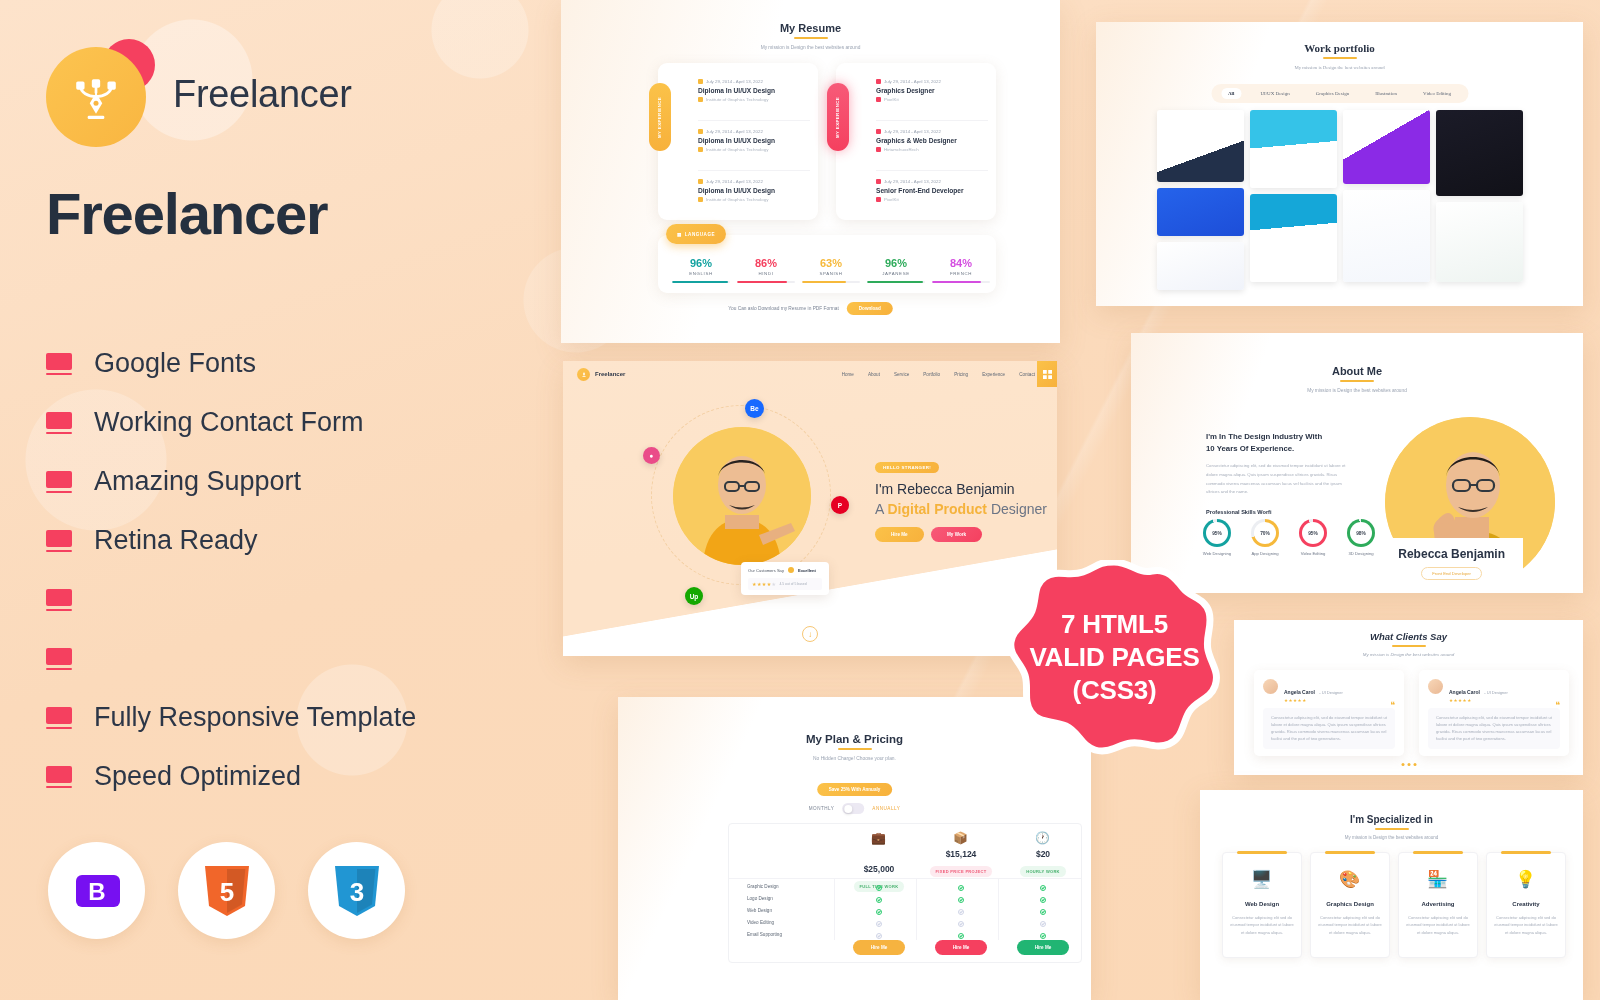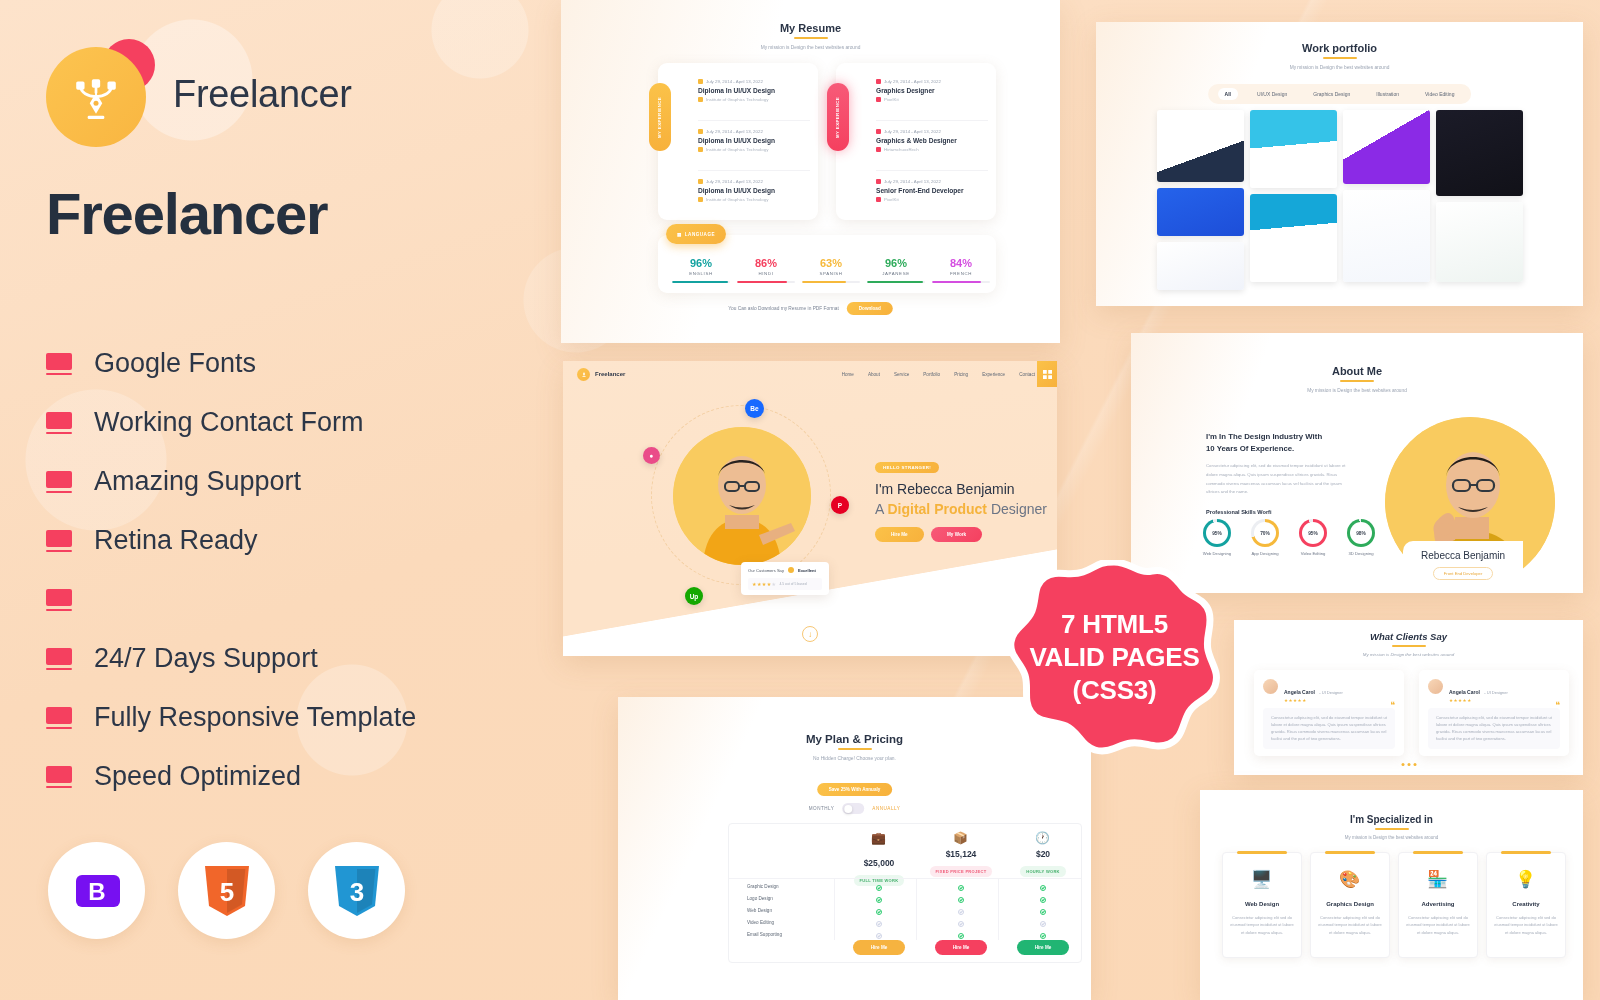--- a/index.html
+++ b/index.html
@@ -82,21 +82,21 @@
   .lang-pct { font-size:11px; font-weight:bold; }
   .lang-name { font-size:4.4px; color:#6c7685; letter-spacing:.6px; margin-top:2px; }
   .lang-track { height:2.4px; background:#efeff3; border-radius:2px; margin-top:5px; overflow:hidden; }
   .lang-fill { height:100%; border-radius:2px; }
   .dl-row { position:absolute; display:flex; align-items:center; gap:8px; }
   .dl-text { font-size:4.8px; color:#7b8494; }
   .dl-btn { background:linear-gradient(135deg,#fbc249,#f7b13c); color:#fff; font-size:4.6px; font-weight:bold;
             padding:4px 12px; border-radius:11px; }
 
   
-  #shot-portfolio { left:1096px; top:22px; width:487px; height:284px; }
+  #shot-portfolio { left:1096px; top:22px; width:487px; height:284px;font-family:Liberation Serif, serif; }
   .pf-filters { position:absolute; left:50%; transform:translateX(-50%); background:#fdf3e8; border-radius:14px;
                 display:flex; align-items:center; padding:4px 10px; gap:12px; }
   .pf-f { font-size:5px; color:#5f6877; padding:3px 7px; border-radius:10px; white-space:nowrap;}
   .pf-f.active { background:#fff; color:#2a3446; font-weight:bold; }
   .pf-grid { position:absolute; display:flex; gap:6px; }
   .pf-col { display:flex; flex-direction:column; gap:6px; }
   .pf-thumb { border-radius:3px; box-shadow:0 2px 6px rgba(0,0,0,.10); overflow:hidden; position:relative; }
 
   
   #shot-hero { left:563px; top:361px; width:494px; height:295px; }
@@ -238,21 +238,20 @@
         <span class="fbullet">
           <i class="blk"></i>
           <i class="ln"></i>
         </span>
       </div>
       <div class="feature">
         <span class="fbullet">
           <i class="blk"></i>
           <i class="ln"></i>
         </span>
-        <span class="ftext">24/7 Days Support</span>
       </div>
       <div class="feature">
         <span class="fbullet">
           <i class="blk"></i>
           <i class="ln"></i>
         </span>
         <span class="ftext">Fully Responsive Template</span>
       </div>
       <div class="feature">
         <span class="fbullet">
@@ -564,21 +563,21 @@
       <path d="M61 62 C61 36, 115 36, 115 62 C115 50, 105 40, 88 40 C71 40, 61 50, 61 62 Z" fill="#231d1a"></path>
       <path d="M73 90 q15 10 30 0 q-15 6 -30 0" fill="#3a302a"></path>
       <rect x="68" y="63" width="17" height="11" rx="5" fill="none" stroke="#31383f" stroke-width="2.2"></rect>
       <rect x="92" y="63" width="17" height="11" rx="5" fill="none" stroke="#31383f" stroke-width="2.2"></rect>
       <line x1="85" y1="68" x2="92" y2="68" stroke="#31383f" stroke-width="2.2"></line>
       <path d="M52 130 q-8 -22 6 -32 q7 -5 11 3 q5 10 1 22 z" fill="#e8b080"></path>
       <circle cx="60" cy="112" r="9" fill="none" stroke="#e8b080" stroke-width="5"></circle>
     </svg>
   </div>
   <div style="position:absolute;right:60px;bottom:4px;background:#fff;border-radius:10px 0 0 0;padding:9px 18px;text-align:center;">
-    <div style="font-size:10px;font-weight:normal;color:#2a3446;">Rebecca Benjamin</div>
+    <div style="font-size:12px;font-weight:bold;color:#2a3446;">Rebecca Benjamin</div>
     <div style="margin-top:5px;display:inline-block;border:1px solid #f7d9a6;color:#e9a93c;border-radius:9px;font-size:4.2px;padding:3px 10px;">Front End Developer</div>
   </div>
 </div>
 
 <div class="shot" id="shot-pricing">
   <div style="position:absolute;inset:0;background:linear-gradient(115deg,#fdf1e4 0%,#fff 24%,#fff 100%)"></div>
   <div style="position:absolute;left:0;top:36px;width:100%;">
     <div class="sec-title" style="font-size:11.5px">My Plan &amp; Pricing</div>
     <div class="sec-underline"></div>
     <div class="sec-sub" style="font-size:4.9px;margin-top:6px">No Hidden Charge! Choose your plan.</div>
@@ -586,21 +585,21 @@
 
   <div class="pr-save" style="left:50%;transform:translateX(-50%);top:86px;">Save 25% With Annualy</div>
   <div class="pr-toggle" style="left:50%;transform:translateX(-50%);top:106px;">
     <span class="pr-mon">MONTHLY</span>
     <span class="tg"></span>
     <span class="pr-ann">ANNUALLY</span>
   </div>
 
   <div class="pr-table" style="left:110px;top:126px;width:354px;height:140px;">
     <div id="pr-cols">
-        <div style="position: absolute; left: 107px; top: 8px; width: 86px; text-align: center;"><div style="font-size:12px;line-height:1">💼</div><div class="pr-price" style="margin-top:14px">$25,000</div><div class="pr-badge" style="margin:6px auto 0;display:inline-block;background:#eaf8ef;color:#46b06d">FULL TIME WORK</div></div>
+        <div style="position: absolute; left: 107px; top: 8px; width: 86px; text-align: center;"><div style="font-size:12px;line-height:1">💼</div><div class="pr-price" style="margin-top:20px">$25,000</div><div class="pr-badge" style="margin:6px auto 0;display:inline-block;background:#eaf8ef;color:#46b06d">FULL TIME WORK</div></div>
         <div class="pr-btn" style="position: absolute; left: 124px; top: 116px; background: rgb(246, 179, 64);">Hire Me</div>
         <div style="position: absolute; left: 105px; top: 54px; width: 1px; height: 62px; background: rgb(242, 242, 246);"></div>
         <div style="position: absolute; left: 189px; top: 8px; width: 86px; text-align: center;"><div style="font-size:12px;line-height:1">📦</div><div class="pr-price" style="margin-top:5px">$15,124</div><div class="pr-badge" style="margin:6px auto 0;display:inline-block;background:#fdeaef;color:#f05a78">FIXED PRICE PROJECT</div></div>
         <div class="pr-btn" style="position: absolute; left: 206px; top: 116px; background: rgb(245, 64, 95);">Hire Me</div>
         <div style="position: absolute; left: 187px; top: 54px; width: 1px; height: 62px; background: rgb(242, 242, 246);"></div>
         <div style="position: absolute; left: 271px; top: 8px; width: 86px; text-align: center;"><div style="font-size:12px;line-height:1">🕐</div><div class="pr-price" style="margin-top:5px">$20</div><div class="pr-badge" style="margin:6px auto 0;display:inline-block;background:#eaf8ef;color:#46b06d">HOURLY WORK</div></div>
         <div class="pr-btn" style="position: absolute; left: 288px; top: 116px; background: rgb(33, 181, 115);">Hire Me</div>
         <div style="position: absolute; left: 269px; top: 54px; width: 1px; height: 62px; background: rgb(242, 242, 246);"></div>
       </div>
     <div id="pr-featlist">

